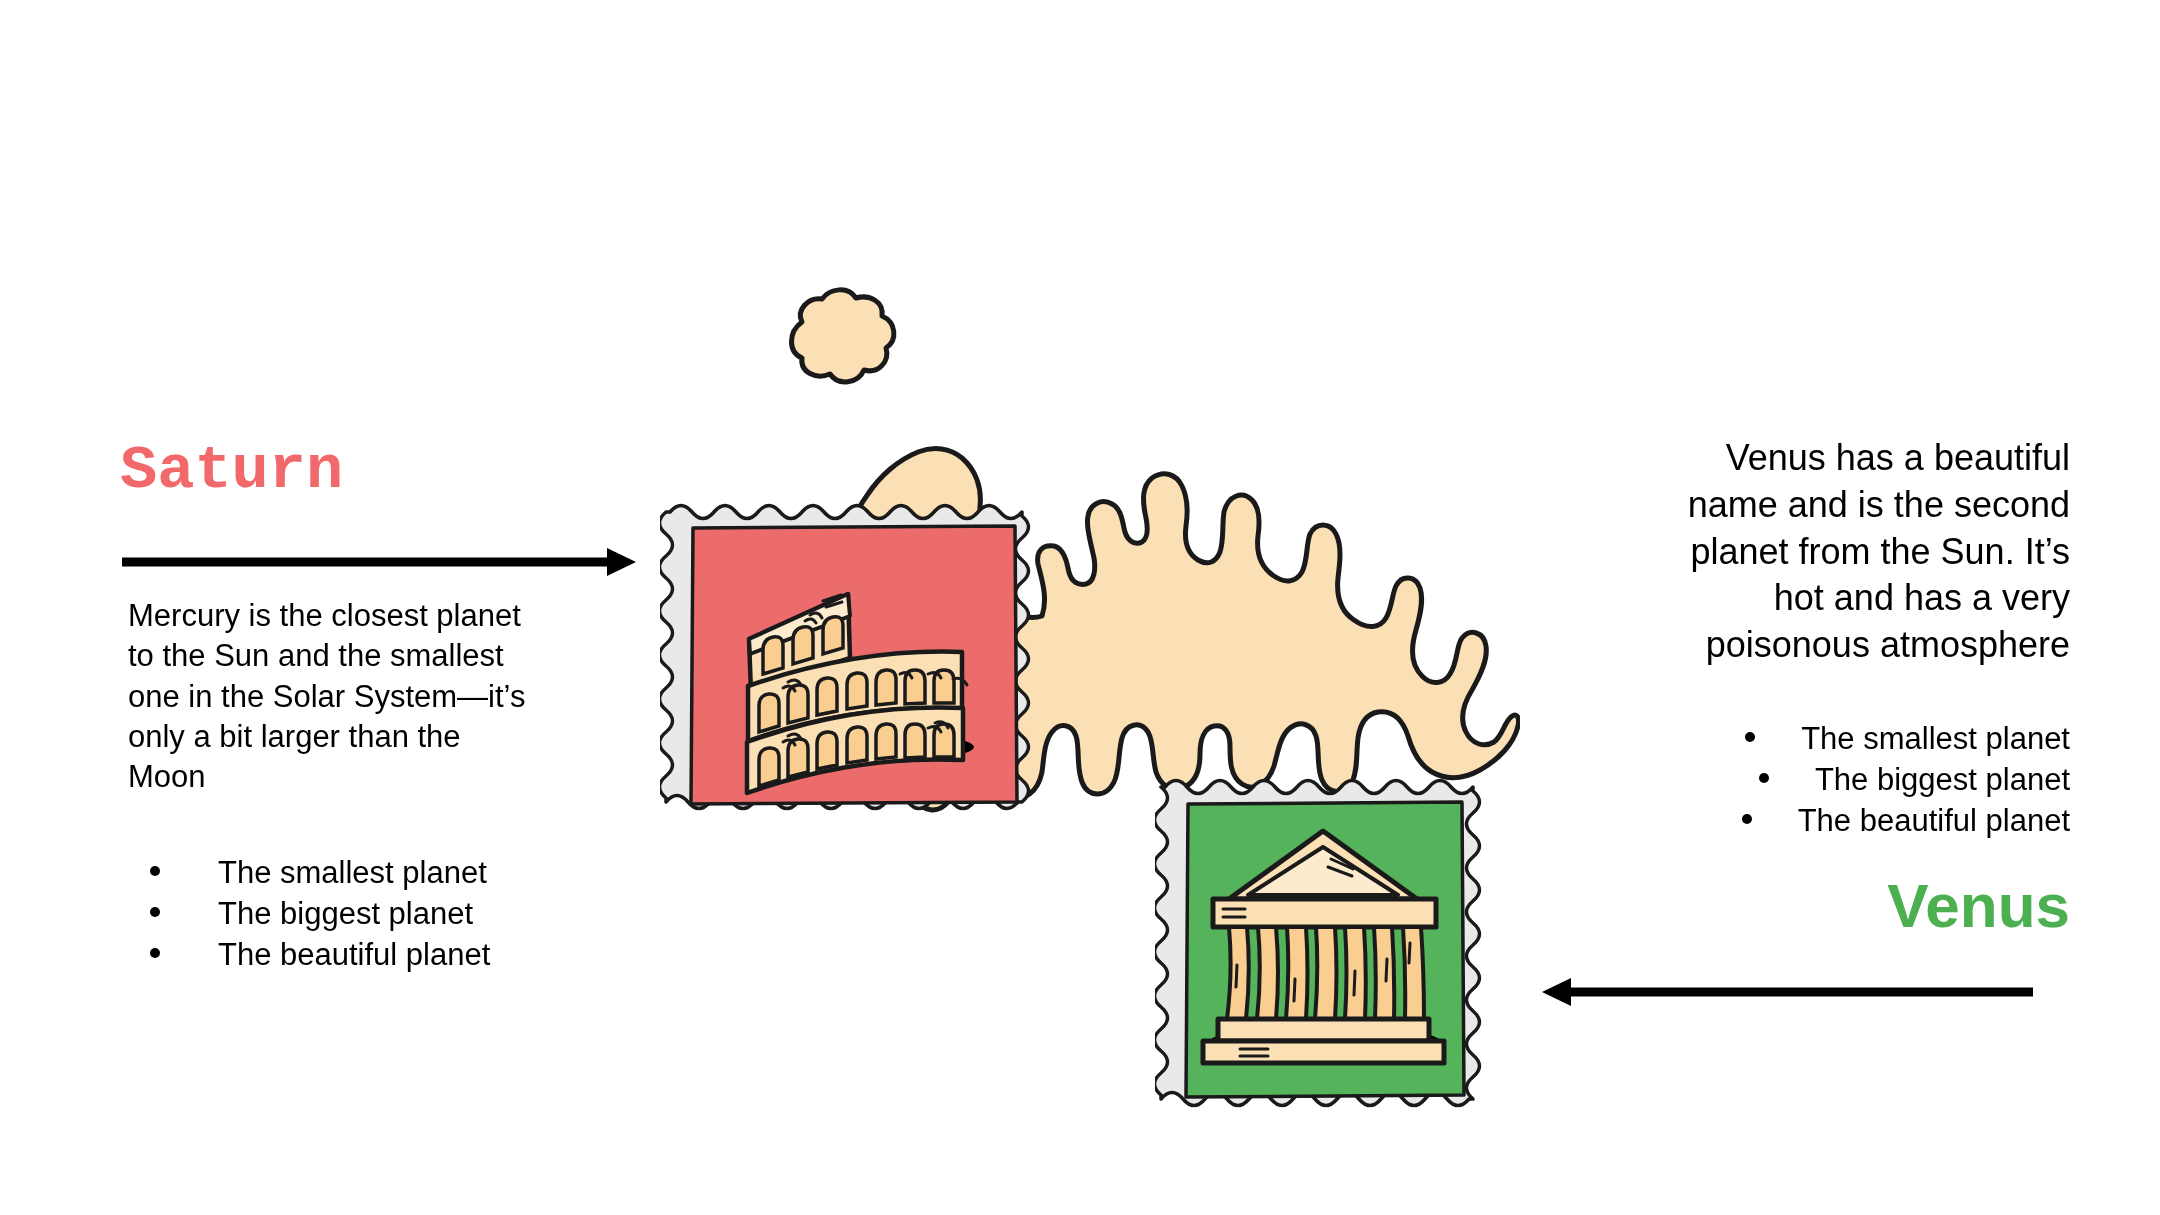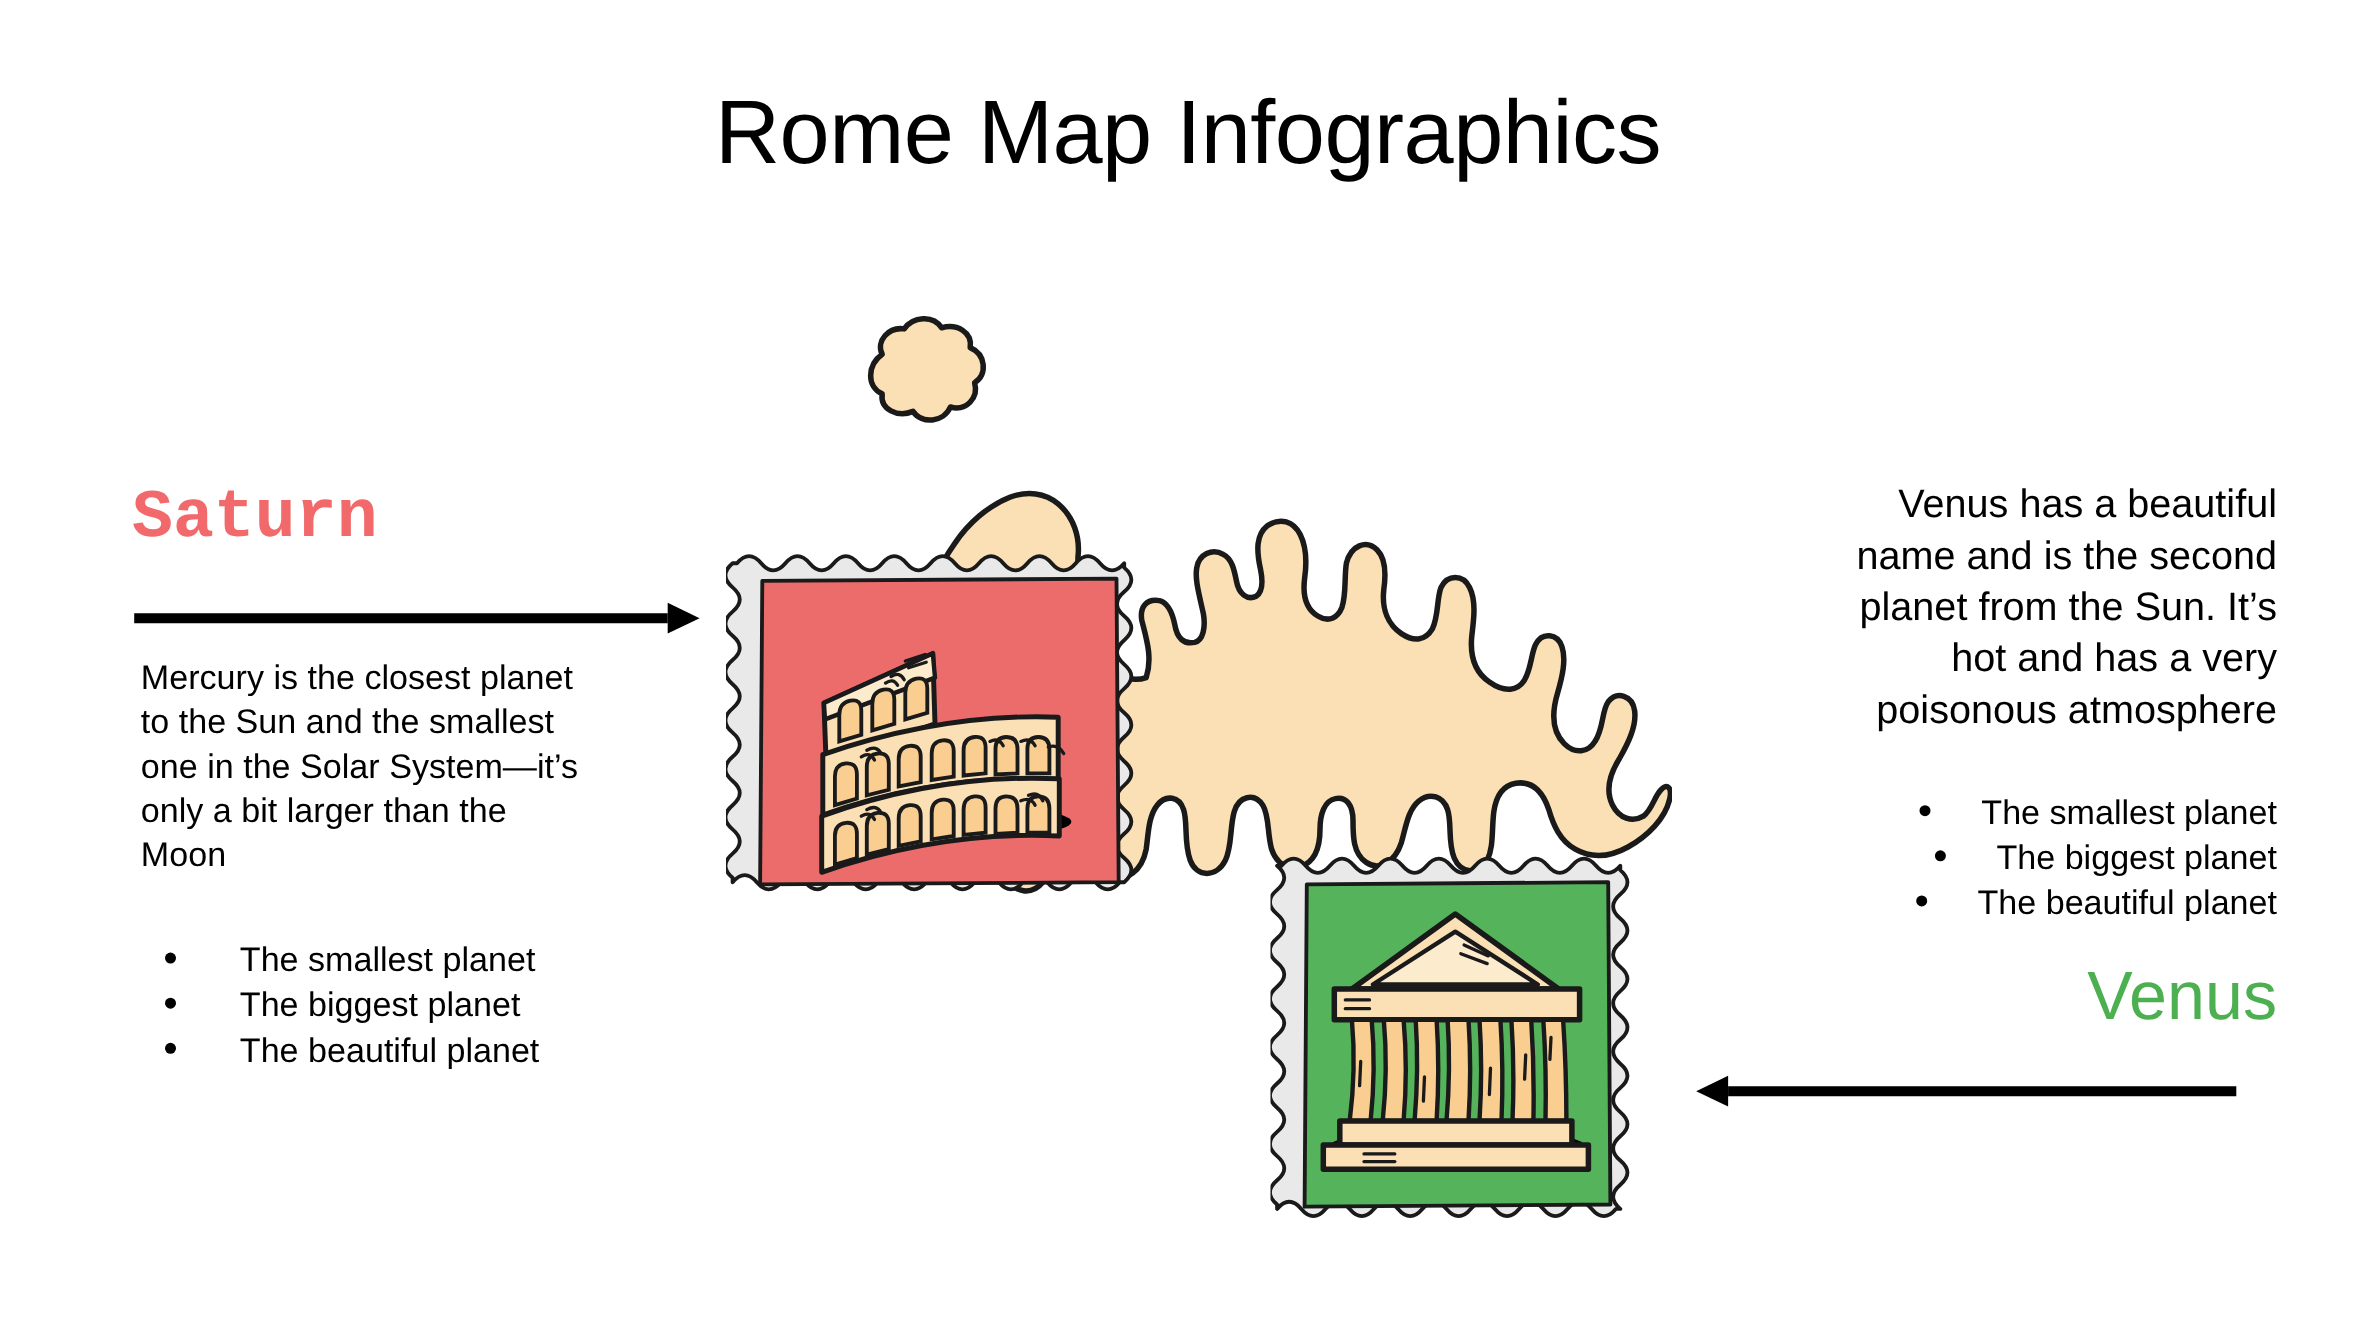--- a/index.html
+++ b/index.html
@@ -165,40 +165,39 @@
     top: -7px;
   }
 
   .label-venus {
     position: absolute;
     right: 90px;
     top: 875px;
     width: 420px;
     text-align: right;
     font-size: 62px;
-    font-weight: normal;
+    font-weight: bold;
     color: #4CAF50;
     line-height: 1.0;
     letter-spacing: 0px;
   }
 
   .arrow-right-row {
     position: absolute;
     left: 1540px;
     top: 975px;
     width: 495px;
     height: 34px;
   }
 </style>
 </head>
 <body>
 
 <div id="slide">
 
-  <div class="page-title">Rome Map Infographics</div>
 
   <div class="map-art">
     <svg viewBox="0 0 830 840" width="830" height="840" xmlns="http://www.w3.org/2000/svg">
 
       <path d="M112 42
                C 106 30, 118 17, 132 19
                C 140 8, 158 6, 166 18
                C 180 14, 194 22, 192 36
                C 206 42, 208 60, 196 68
                C 200 82, 188 94, 174 90

